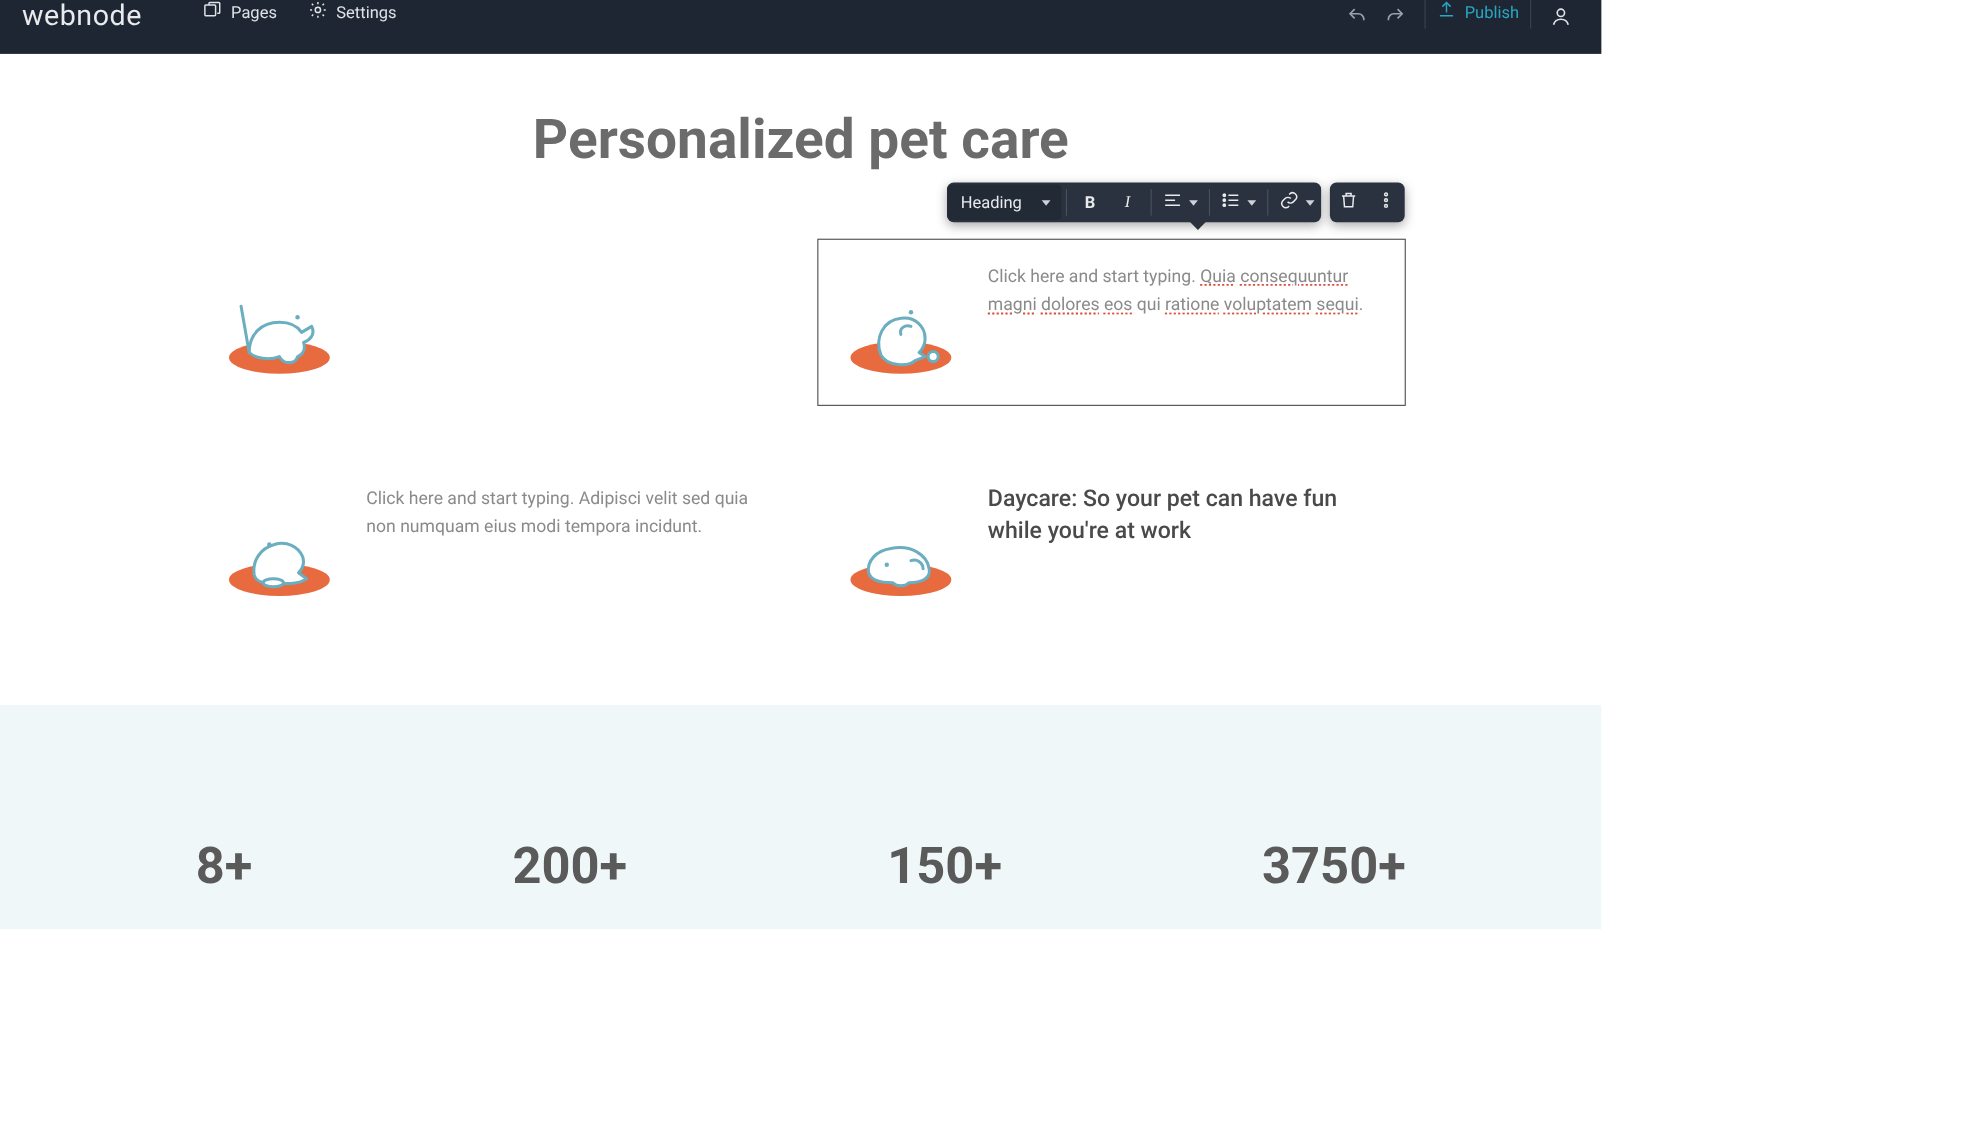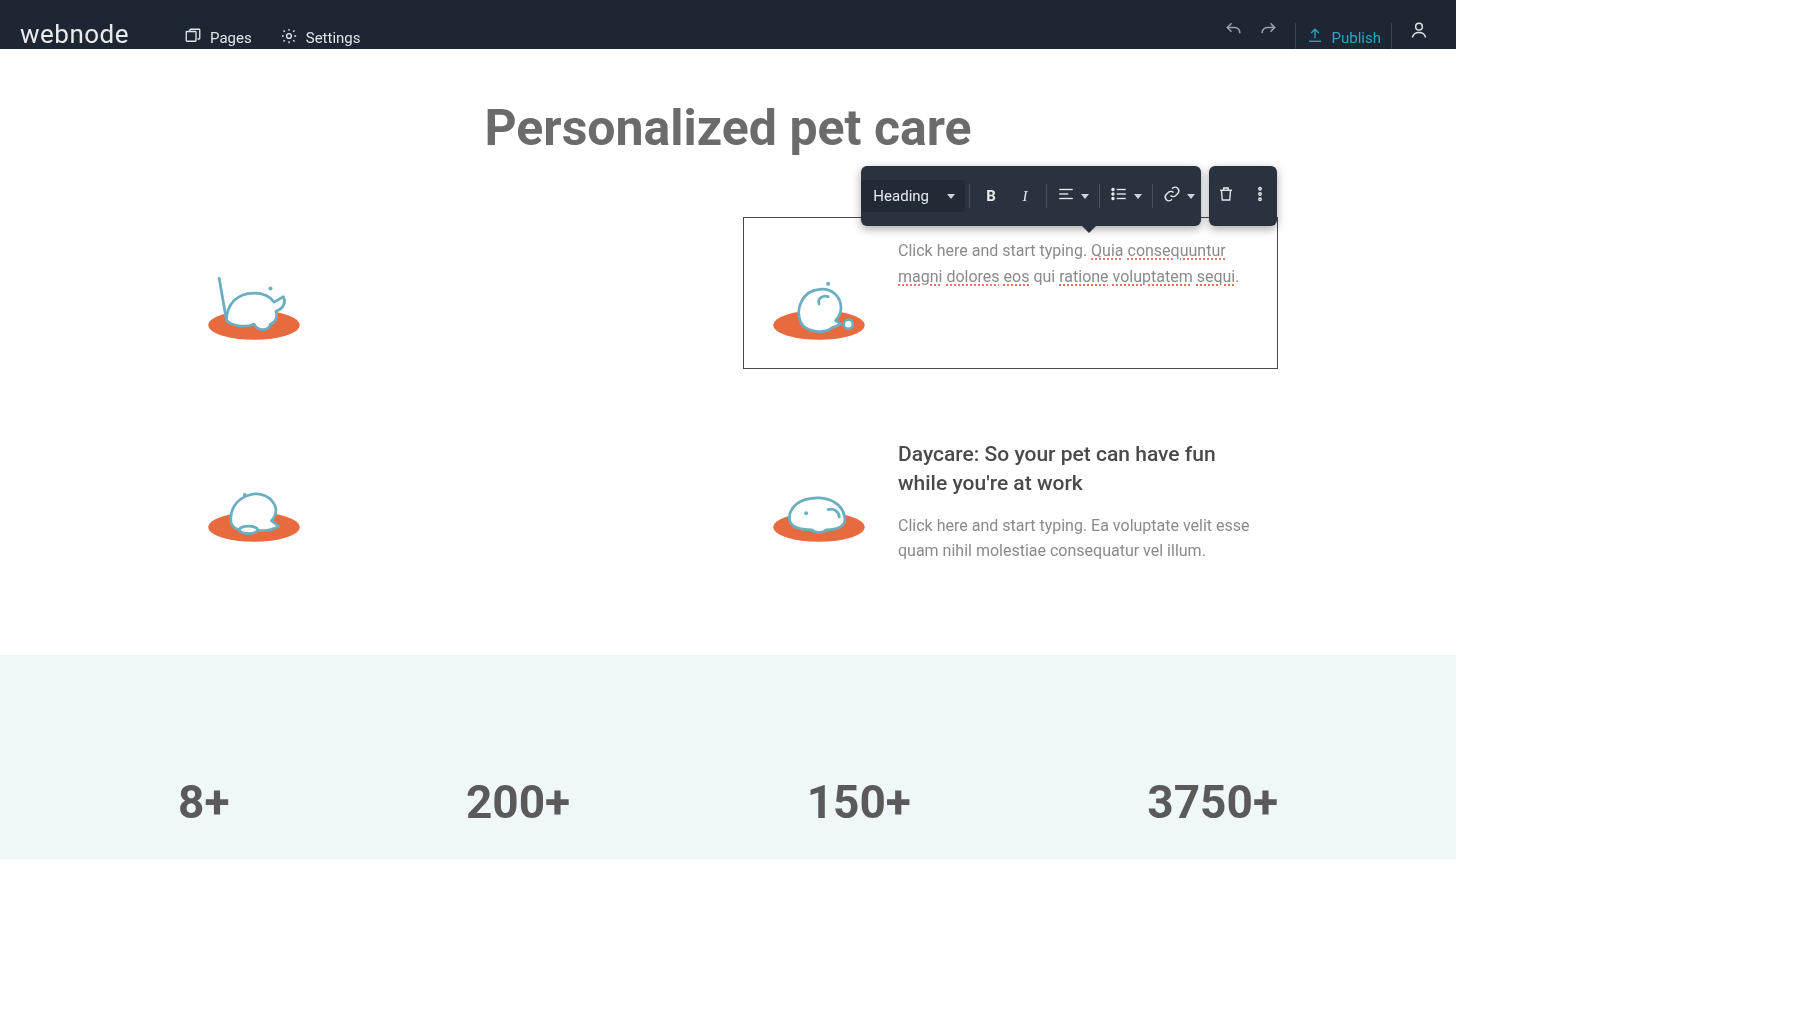--- a/index.html
+++ b/index.html
@@ -1,19 +1,19 @@
 <!DOCTYPE html>
 <html><head>
 <meta charset="utf-8">
 <style>
   * { margin:0; padding:0; box-sizing:border-box; }
   body { font-family: -apple-system, BlinkMacSystemFont, "Segoe UI", Roboto, Helvetica, Arial, sans-serif; background:#fff; color:#3c3c3c; width:1456px; }
 
   
-  .topbar { background:#1d2632; color:#dfe3e8; height:49px; display:flex; align-items:flex-end; padding:0 20px; font-size:15px; }
+  .topbar { background:#1d2632; color:#dfe3e8; height:49px; display:flex; align-items:flex-start; padding:0 20px; font-size:15px; }
   .logo { font-size:26px; font-weight:400; letter-spacing:0.5px; color:#e8eaed; margin-right:55px; }
   .nav-item { display:flex; align-items:center; gap:8px; margin-right:28px; cursor:pointer; color:#dfe3e8; }
   .nav-item svg { width:18px; height:18px; fill:none; stroke:#dfe3e8; stroke-width:1.8; }
   .spacer { flex:1; }
   .top-icon-btn { width:34px; height:34px; display:flex; align-items:center; justify-content:center; cursor:pointer; color:#9aa3ad; }
   .top-icon-btn svg { width:20px; height:20px; }
   .vdiv { width:1px; height:26px; background:#3a4350; margin:0 10px; }
   .publish { display:flex; align-items:center; gap:8px; color:#2aa7c0; cursor:pointer; }
   .publish svg { width:18px; height:18px; stroke:#2aa7c0; }
 
@@ -31,21 +31,21 @@
 
   .spell-underline { text-decoration: underline; text-decoration-style: dotted; text-decoration-color:#d94e3f; text-underline-offset:3px; }
 
   
   .pet-svg .splash { fill:#e86a3f; }
   .pet-svg .dog-body { fill:#fff; stroke:#6aaec0; stroke-width:3; stroke-linecap:round; stroke-linejoin:round; }
   .pet-svg .dog-accent { fill:#6aaec0; }
 
   
   .fmt-toolbar { position:absolute; top:-52px; right:0; display:flex; gap:8px; }
-  .fmt-group { background:#2a323f; border-radius:6px; height:60px; display:flex; align-items:center; padding:0 0; box-shadow:0 3px 10px rgba(0,0,0,0.35); }
+  .fmt-group { background:#2a323f; border-radius:6px; height:36px; display:flex; align-items:center; padding:0 0; box-shadow:0 3px 10px rgba(0,0,0,0.35); }
   .fmt-btn { height:34px; min-width:34px; padding:0 6px; display:flex; align-items:center; justify-content:center; color:#e8eaed; font-size:15px; cursor:pointer; border-radius:4px; }
   .fmt-sep { width:1px; height:24px; background:#4a5260; margin:0 4px; }
   .fmt-select { background:#222a36; border-radius:4px; padding:0 10px 0 12px; height:32px; display:flex; align-items:center; gap:18px; color:#e8eaed; font-size:15px; cursor:pointer; }
   .caret { width:0; height:0; border-left:4px solid transparent; border-right:4px solid transparent; border-top:5px solid #cfd3d8; }
   .fmt-toolbar svg { width:18px; height:18px; stroke:#e8eaed; fill:none; stroke-width:1.8; }
   .fmt-toolbar .tail { position:absolute; bottom:-7px; left:220px; width:0; height:0; border-left:8px solid transparent; border-right:8px solid transparent; border-top:8px solid #2a323f; }
 
   
   .stats { background:#f0f7f9; margin-top:70px; padding:120px 0 30px 0; }
   .stats-row { width:1100px; margin:0 auto; display:flex; justify-content:space-between; }
@@ -224,35 +224,35 @@
     <div class="card">
       <div class="card-img">
         <svg class="pet-svg" viewBox="0 0 120 120" width="110" height="110">
           <ellipse class="splash" cx="60" cy="95" rx="50" ry="16"></ellipse>
           <path class="dog-body" d="M35 90c-2-14 6-26 20-30 12-4 24 2 28 12 2 6 0 12-4 16l8 6c-8 6-24 6-32 2-8 4-18 2-20-6z"></path>
           <circle class="dog-accent" cx="50" cy="60" r="2.2"></circle>
           <ellipse class="dog-body" cx="54" cy="98" rx="10" ry="4"></ellipse>
         </svg>
       </div>
       <div class="card-text">
+        <p>Click here and start typing. Adipisci velit sed quia non numquam eius modi tempora incidunt.</p>
       </div>
     </div>
 
     <div class="card">
       <div class="card-img">
         <svg class="pet-svg" viewBox="0 0 120 120" width="110" height="110">
           <ellipse class="splash" cx="60" cy="95" rx="50" ry="16"></ellipse>
           <path class="dog-body" d="M28 88c-2-12 8-22 22-24 20-4 36 6 38 20 2 10-8 14-20 14-4 4-12 4-16 0-12 0-22-2-24-10z"></path>
           <circle class="dog-accent" cx="46" cy="80" r="2.2"></circle>
           <path class="dog-body" d="M70 76c6-2 12 2 12 8"></path>
         </svg>
       </div>
       <div class="card-text">
         <h3>Daycare: So your pet can have fun while you're at work</h3>
-        <p>Click here and start typing. Ea voluptate velit esse quam nihil molestiae consequatur vel illum.</p>
       </div>
     </div>
 
   </div>
 
   <div class="stats">
     <div class="stats-row">
       <div class="stat">8+</div>
       <div class="stat">200+</div>
       <div class="stat">150+</div>

